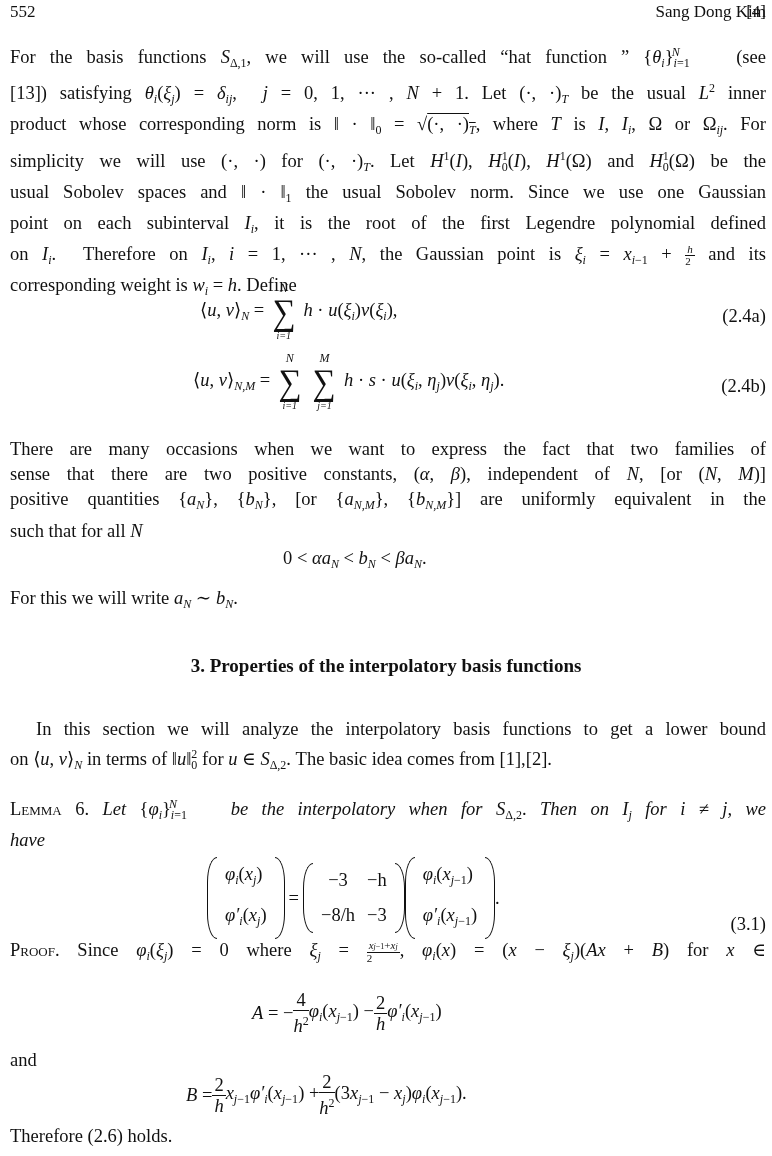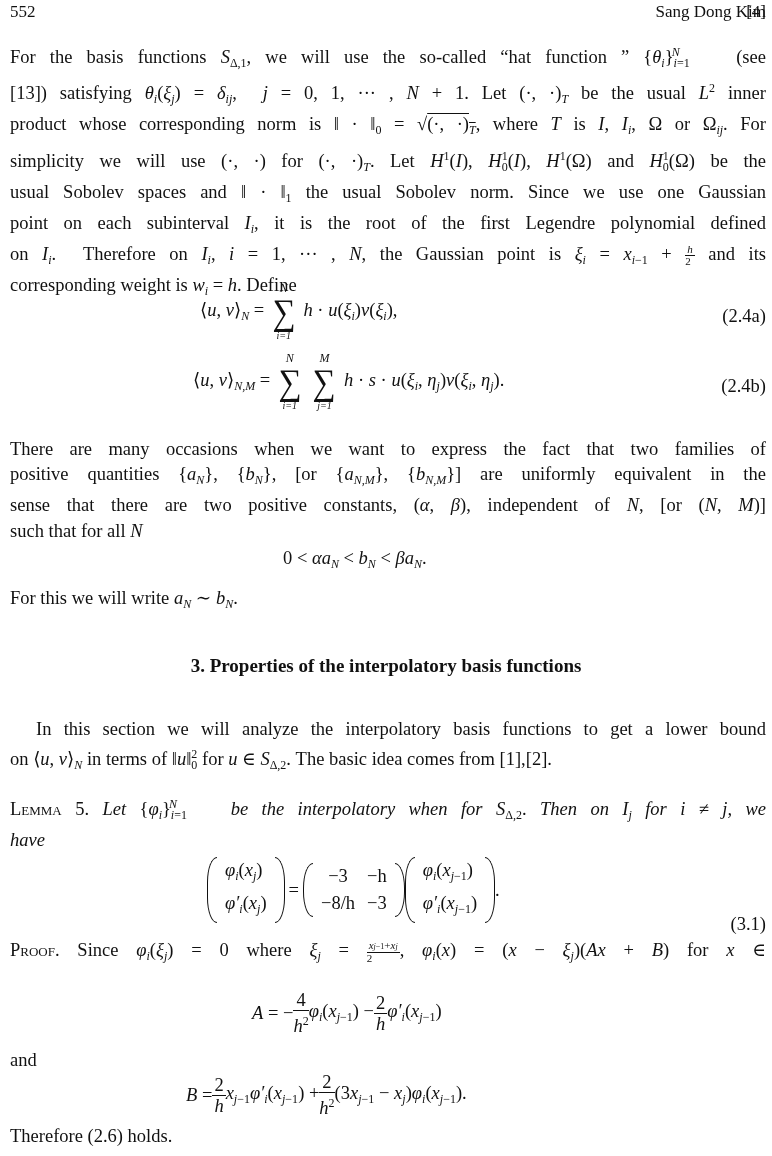--- a/index.html
+++ b/index.html
@@ -33,21 +33,21 @@
   .frac.small { font-size: 11px; }
   .frac.small .n, .frac.small .d { line-height: 11px; }
   .mat { display: inline-block; vertical-align: middle; position: relative; padding: 0 12px; }
   .mat:before, .mat:after {
     content: ""; position: absolute; top: 0; bottom: 0; width: 9px;
     border: 1.6px solid #111; 
   }
   .mat:before { left: 0; border-right: none; border-radius: 12px 0 0 12px / 30px 0 0 30px; }
   .mat:after { right: 0; border-left: none; border-radius: 0 12px 12px 0 / 0 30px 30px 0; }
   .mat table { border-collapse: collapse; }
-  .mat td { padding: 0 6px; line-height: 27px; font-size: 18.5px; }
+  .mat td { padding: 0 6px; line-height: 35px; font-size: 18.5px; }
 </style>
 </head>
 <body>
 
 <div class="abs header">
   <span class="pn">552</span>
   <span class="au">Sang Dong Kim</span>
   <span class="sec">[4]</span>
 </div>
 
@@ -72,40 +72,40 @@
 <div class="abs eq" style="top:352px; left:193px;">
   <span>⟨<i>u</i>, <i>v</i>⟩<span class="sub"><i>N,M</i></span> = </span>
   <span class="sum"><span class="up">N</span><span class="sig">∑</span><span class="lo">i=1</span></span>
   <span class="sum"><span class="up">M</span><span class="sig">∑</span><span class="lo">j=1</span></span>
   <span><i>h</i> · <i>s</i> · <i>u</i>(<i>ξ<span class="sub">i</span></i>, <i>η<span class="sub">j</span></i>)<i>v</i>(<i>ξ<span class="sub">i</span></i>, <i>η<span class="sub">j</span></i>).</span>
 </div>
 <div class="abs eqnum" style="top:376px;">(2.4b)</div>
 
 <div class="abs para" style="top:437px;">
   <span class="line">There are many occasions when we want to express the fact that two families of</span>
+  <span class="line">sense that there are two positive constants, (<i>α</i>, <i>β</i>), independent of <i>N</i>, [or (<i>N</i>, <i>M</i>)]</span>
   <span class="line">positive quantities {<i>a<span class="sub">N</span></i>}, {<i>b<span class="sub">N</span></i>}, [or {<i>a</i><span class="sub"><i>N,M</i></span>}, {<i>b</i><span class="sub"><i>N,M</i></span>}] are uniformly equivalent in the</span>
-  <span class="line">sense that there are two positive constants, (<i>α</i>, <i>β</i>), independent of <i>N</i>, [or (<i>N</i>, <i>M</i>)]</span>
   <span class="line last">such that for all <i>N</i></span>
 </div>
 
 <div class="abs eq" style="top:548px; left:283px;">0 &lt; <i>αa<span class="sub">N</span></i> &lt; <i>b<span class="sub">N</span></i> &lt; <i>βa<span class="sub">N</span></i>.</div>
 
 <div class="abs para" style="top:586px;">
   <span class="line last">For this we will write <i>a<span class="sub">N</span></i> ∼ <i>b<span class="sub">N</span></i>.</span>
 </div>
 
 <div class="abs heading" style="top:655px;">3.  Properties of the interpolatory basis functions</div>
 
 <div class="abs para" style="top:717px;">
   <span class="line" style="padding-left:26px;">In this section we will analyze the interpolatory basis functions to get a lower bound</span>
   <span class="line last">on ⟨<i>u</i>, <i>v</i>⟩<span class="sub"><i>N</i></span> in terms of ‖<i>u</i>‖<span class="sup">2</span><span class="sub" style="margin-left:-6px;">0</span> for <i>u</i> ∈ <i>S</i><span class="sub">Δ,2</span>. The basic idea comes from [1],[2].</span>
 </div>
 
 <div class="abs para" style="top:792px;">
-  <span class="line"><span class="sc">Lemma 5.</span> <i>Let</i> {<i>φ<span class="sub">i</span></i>}<span class="sub"><i>i</i>=1</span><span class="sup" style="margin-left:-18px;"><i>N</i></span>&nbsp;&nbsp;&nbsp; <i>be the interpolatory when for S</i><span class="sub">Δ,2</span>. <i>Then on I<span class="sub">j</span> for i ≠ j, we</i></span>
+  <span class="line"><span class="sc">Lemma 6.</span> <i>Let</i> {<i>φ<span class="sub">i</span></i>}<span class="sub"><i>i</i>=1</span><span class="sup" style="margin-left:-18px;"><i>N</i></span>&nbsp;&nbsp;&nbsp; <i>be the interpolatory when for S</i><span class="sub">Δ,2</span>. <i>Then on I<span class="sub">j</span> for i ≠ j, we</i></span>
   <span class="line last"><i>have</i></span>
 </div>
 
 <div class="abs eq" style="top:857px; left:207px; display:flex; align-items:center;">
   <span class="mat">
       <table>
         <tbody>
           <tr>
             <td><i>φ<span class="sub">i</span></i>(<i>x<span class="sub">j</span></i>)</td>
           </tr>

